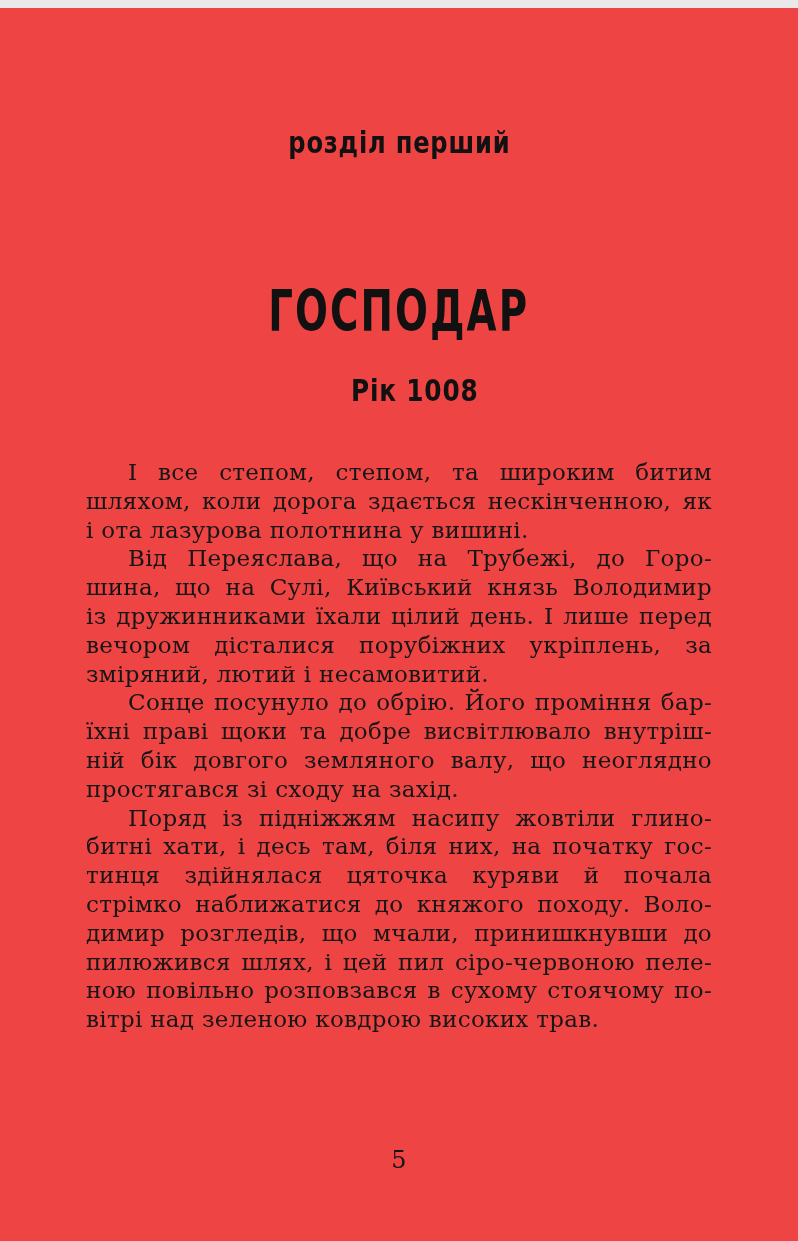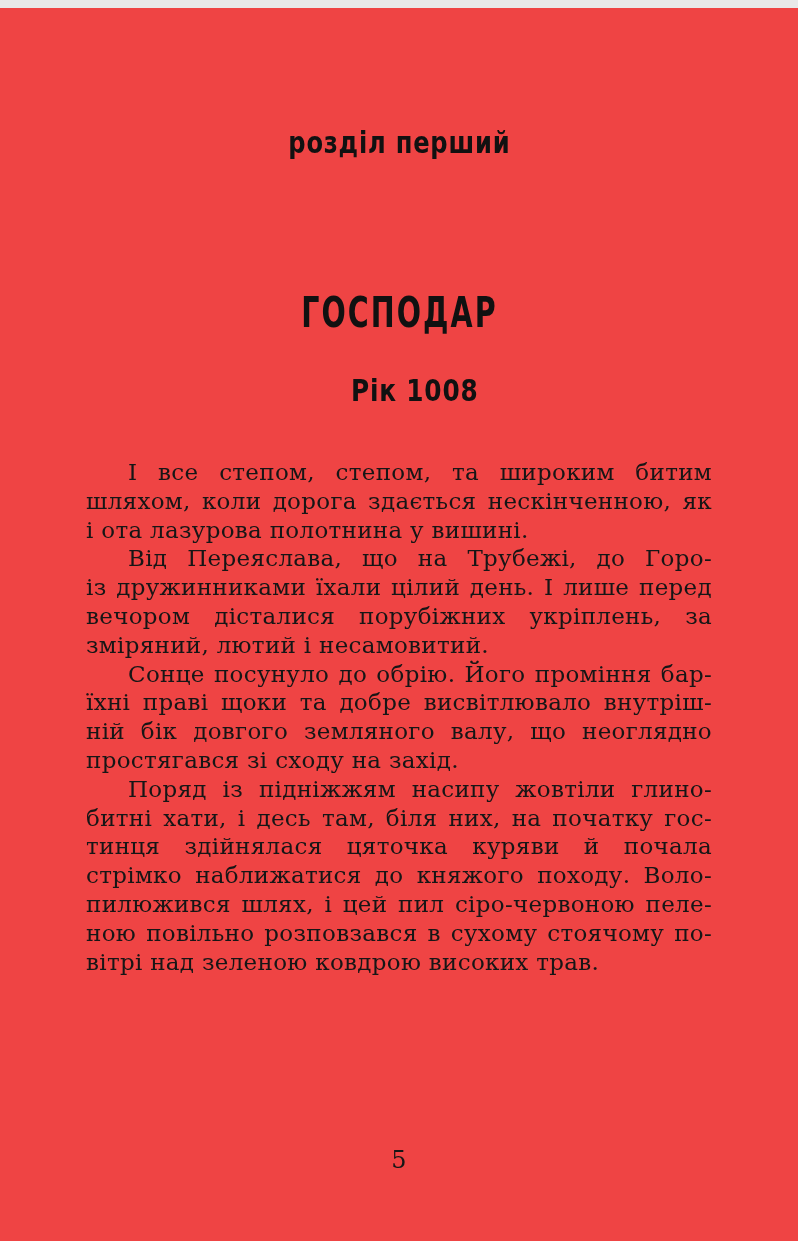--- a/index.html
+++ b/index.html
@@ -31,22 +31,22 @@
     display: inline-block;
     transform-origin: 50% 50%;
   }
   .chapter-heading {
     top: 116px;
     font-size: 31px;
     letter-spacing: 1px;
   }
   .chapter-heading .squeeze { transform: scaleX(0.78); }
   .book-title {
-    top: 280px;
-    font-size: 42px;
+    top: 270px;
+    font-size: 57px;
     letter-spacing: 3px;
   }
   .book-title .squeeze { transform: scaleX(0.68); }
   .year-subtitle {
     top: 364px;
     font-size: 31px;
     letter-spacing: 1px;
     padding-left: 32px;
   }
   .year-subtitle .squeeze { transform: scaleX(0.80); }
@@ -97,35 +97,37 @@
   </div>
 
   <div class="body-text">
       <div class="paragraph">
         <div class="line first">І все степом, степом, та широким битим</div>
         <div class="line">шляхом, коли дорога здається нескінченною, як</div>
         <div class="line last">і ота лазурова полотнина у вишині.</div>
       </div>
       <div class="paragraph">
         <div class="line first">Від Переяслава, що на Трубежі, до Горо-</div>
+        <div class="line">шина, що на Сулі, Київський князь Володимир</div>
         <div class="line">із дружинниками їхали цілий день. І лише перед</div>
         <div class="line">вечором дісталися порубіжних укріплень, за</div>
         <div class="line last">зміряний, лютий і несамовитий.</div>
       </div>
       <div class="paragraph">
         <div class="line first">Сонце посунуло до обрію. Його проміння бар-</div>
         <div class="line">їхні праві щоки та добре висвітлювало внутріш-</div>
         <div class="line">ній бік довгого земляного валу, що неоглядно</div>
         <div class="line last">простягався зі сходу на захід.</div>
       </div>
       <div class="paragraph">
         <div class="line first">Поряд із підніжжям насипу жовтіли глино-</div>
         <div class="line">битні хати, і десь там, біля них, на початку гос-</div>
         <div class="line">тинця здійнялася цяточка куряви й почала</div>
         <div class="line">стрімко наближатися до княжого походу. Воло-</div>
+        <div class="line">димир розгледів, що мчали, принишкнувши до</div>
         <div class="line">пилюжився шлях, і цей пил сіро-червоною пеле-</div>
         <div class="line">ною повільно розповзався в сухому стоячому по-</div>
         <div class="line last">вітрі над зеленою ковдрою високих трав.</div>
       </div>
     </div>
 
   <div class="page-number">5</div>
 
 </div>
 

